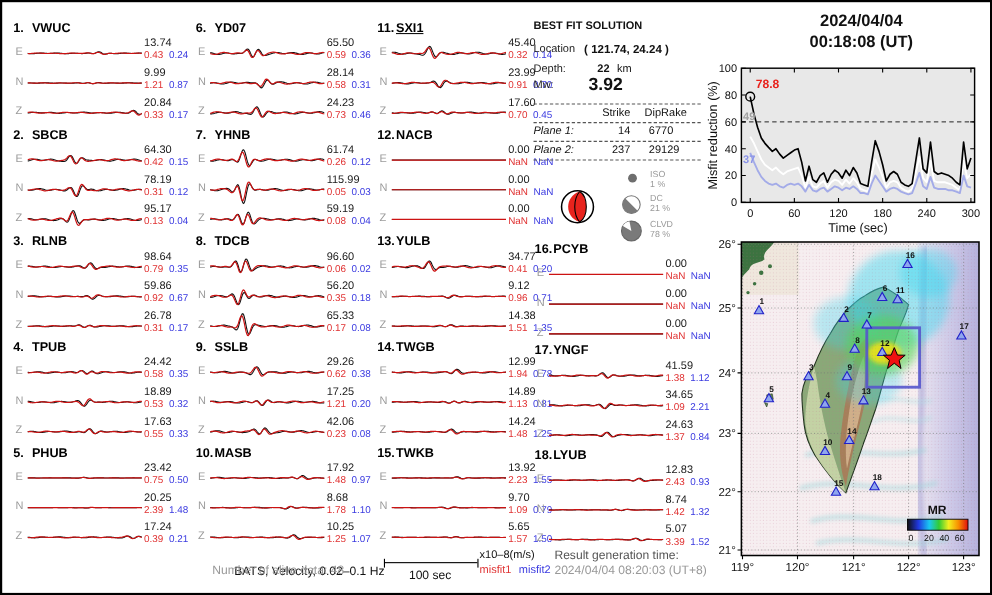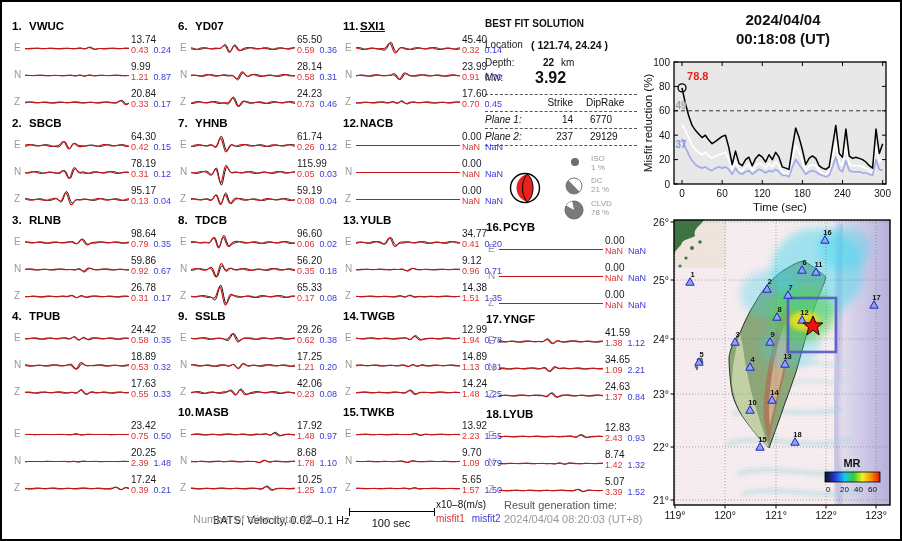--- a/index.html
+++ b/index.html
@@ -184,20 +184,21 @@
             <path d="M0.0,13.46L0.7,13.36L1.4,13.27L2.1,13.19L2.8,13.13L3.5,13.10L4.2,13.09L4.9,13.13L5.5,13.19L6.2,13.29L6.9,13.40L7.6,13.54L8.3,13.68L9.0,13.82L9.7,13.94L10.4,14.04L11.1,14.11L11.8,14.15L12.5,14.15L13.2,14.12L13.9,14.05L14.6,13.95L15.3,13.84L15.9,13.71L16.6,13.58L17.3,13.46L18.0,13.36L18.7,13.28L19.4,13.23L20.1,13.21L20.8,13.23L21.5,13.27L22.2,13.34L22.9,13.42L23.6,13.51L24.3,13.60L25.0,13.68L25.7,13.73L26.3,13.77L27.0,13.77L27.7,13.74L28.4,13.68L29.1,13.59L29.8,13.48L30.5,13.36L31.2,13.23L31.9,13.11L32.6,13.00L33.3,12.92L34.0,12.86L34.7,12.85L35.4,12.87L36.1,12.92L36.7,13.01L37.4,13.13L38.1,13.26L38.8,13.41L39.5,13.55L40.2,13.69L40.9,13.80L41.6,13.89L42.3,13.93L43.0,13.93L43.7,13.89L44.4,13.81L45.1,13.70L45.8,13.59L46.5,13.51L47.1,13.48L47.8,13.53L48.5,13.66L49.2,13.85L49.9,14.06L50.6,14.22L51.3,14.26L52.0,14.11L52.7,13.75L53.4,13.19L54.1,12.49L54.8,11.77L55.5,11.18L56.2,10.84L56.9,10.84L57.5,11.20L58.2,11.87L58.9,12.73L59.6,13.62L60.3,14.40L61.0,14.95L61.7,15.20L62.4,15.15L63.1,14.86L63.8,14.42L64.5,13.93L65.2,13.49L65.9,13.16L66.6,12.96L67.3,12.89L67.9,12.94L68.6,13.05L69.3,13.20L70.0,13.36L70.7,13.50L71.4,13.60L72.1,13.67L72.8,13.69L73.5,13.68L74.2,13.64L74.9,13.57L75.6,13.49L76.3,13.39L77.0,13.29L77.7,13.20L78.3,13.13L79.0,13.07L79.7,13.05L80.4,13.07L81.1,13.11L81.8,13.19L82.5,13.30L83.2,13.43L83.9,13.57L84.6,13.71L85.3,13.84L86.0,13.96L86.7,14.06L87.4,14.12L88.1,14.15L88.7,14.14L89.4,14.09L90.1,14.01L90.8,13.91L91.5,13.79L92.2,13.67L92.9,13.55L93.6,13.44L94.3,13.35L95.0,13.28L95.7,13.25L96.4,13.25L97.1,13.28L97.8,13.33L98.5,13.41L99.1,13.49L99.8,13.58L100.5,13.67L101.2,13.74L101.9,13.78L102.6,13.80L103.3,13.79L104.0,13.74" fill="none" stroke="#111" stroke-width="1"></path>
             <path d="M0.0,13.42L0.7,13.36L1.4,13.34L2.1,13.34L2.8,13.37L3.5,13.43L4.2,13.51L4.9,13.61L5.5,13.71L6.2,13.81L6.9,13.90L7.6,13.97L8.3,14.01L9.0,14.02L9.7,14.00L10.4,13.95L11.1,13.86L11.8,13.75L12.5,13.62L13.2,13.48L13.9,13.34L14.6,13.21L15.3,13.10L15.9,13.02L16.6,12.97L17.3,12.95L18.0,12.96L18.7,13.00L19.4,13.08L20.1,13.17L20.8,13.27L21.5,13.38L22.2,13.48L22.9,13.57L23.6,13.63L24.3,13.67L25.0,13.68L25.7,13.66L26.3,13.61L27.0,13.54L27.7,13.46L28.4,13.37L29.1,13.28L29.8,13.20L30.5,13.14L31.2,13.11L31.9,13.11L32.6,13.14L33.3,13.20L34.0,13.29L34.7,13.40L35.4,13.53L36.1,13.66L36.7,13.79L37.4,13.92L38.1,14.02L38.8,14.09L39.5,14.13L40.2,14.14L40.9,14.11L41.6,14.04L42.3,13.94L43.0,13.80L43.7,13.65L44.4,13.49L45.1,13.35L45.8,13.24L46.5,13.19L47.1,13.21L47.8,13.32L48.5,13.48L49.2,13.68L49.9,13.84L50.6,13.91L51.3,13.82L52.0,13.56L52.7,13.11L53.4,12.55L54.1,11.95L54.8,11.45L55.5,11.16L56.2,11.17L56.9,11.50L57.5,12.11L58.2,12.91L58.9,13.75L59.6,14.48L60.3,15.00L61.0,15.22L61.7,15.16L62.4,14.87L63.1,14.44L63.8,13.98L64.5,13.57L65.2,13.28L65.9,13.13L66.6,13.12L67.3,13.21L67.9,13.37L68.6,13.54L69.3,13.70L70.0,13.81L70.7,13.88L71.4,13.89L72.1,13.86L72.8,13.79L73.5,13.71L74.2,13.61L74.9,13.52L75.6,13.44L76.3,13.37L77.0,13.33L77.7,13.32L78.3,13.34L79.0,13.39L79.7,13.46L80.4,13.56L81.1,13.66L81.8,13.77L82.5,13.87L83.2,13.95L83.9,14.01L84.6,14.05L85.3,14.05L86.0,14.01L86.7,13.95L87.4,13.85L88.1,13.73L88.7,13.60L89.4,13.46L90.1,13.32L90.8,13.20L91.5,13.10L92.2,13.02L92.9,12.98L93.6,12.97L94.3,13.00L95.0,13.05L95.7,13.13L96.4,13.22L97.1,13.33L97.8,13.43L98.5,13.52L99.1,13.59L99.8,13.64L100.5,13.66L101.2,13.66L101.9,13.62L102.6,13.56L103.3,13.48L104.0,13.39" fill="none" stroke="#cc1212" stroke-width="1.1"></path>
           </svg>
           <div class="vals">
             <div class="amp">17.63</div>
             <div class="mis"><span class="m1">0.55</span><span class="m2">0.33</span></div>
           </div>
         </div>
       </div>
       <div class="station-block" style="left: 10px; top: 404px;">
+        <div class="st-header"><span class="st-num">5.</span><span>PHUB</span></div>
         <div class="ch-row" style="top: 15px;">
           <div class="ch-label">E</div>
           <svg class="wave" width="104" height="27">
             <path d="M0.0,13.50L0.7,13.48L1.4,13.47L2.1,13.45L2.8,13.44L3.5,13.43L4.2,13.43L4.9,13.43L5.5,13.43L6.2,13.44L6.9,13.46L7.6,13.48L8.3,13.50L9.0,13.52L9.7,13.54L10.4,13.56L11.1,13.58L11.8,13.59L12.5,13.60L13.2,13.60L13.9,13.59L14.6,13.58L15.3,13.57L15.9,13.55L16.6,13.53L17.3,13.51L18.0,13.50L18.7,13.48L19.4,13.47L20.1,13.47L20.8,13.47L21.5,13.47L22.2,13.48L22.9,13.49L23.6,13.50L24.3,13.51L25.0,13.53L25.7,13.54L26.3,13.55L27.0,13.55L27.7,13.55L28.4,13.55L29.1,13.53L29.8,13.52L30.5,13.50L31.2,13.48L31.9,13.46L32.6,13.44L33.3,13.42L34.0,13.41L34.7,13.40L35.4,13.40L36.1,13.40L36.7,13.41L37.4,13.42L38.1,13.44L38.8,13.45L39.5,13.47L40.2,13.48L40.9,13.50L41.6,13.52L42.3,13.55L43.0,13.58L43.7,13.62L44.4,13.65L45.1,13.68L45.8,13.69L46.5,13.67L47.1,13.61L47.8,13.51L48.5,13.39L49.2,13.24L49.9,13.11L50.6,13.01L51.3,12.96L52.0,12.98L52.7,13.06L53.4,13.19L54.1,13.35L54.8,13.52L55.5,13.67L56.2,13.78L56.9,13.84L57.5,13.85L58.2,13.83L58.9,13.77L59.6,13.70L60.3,13.63L61.0,13.57L61.7,13.52L62.4,13.48L63.1,13.46L63.8,13.44L64.5,13.43L65.2,13.43L65.9,13.42L66.6,13.43L67.3,13.43L67.9,13.44L68.6,13.45L69.3,13.46L70.0,13.48L70.7,13.49L71.4,13.51L72.1,13.52L72.8,13.52L73.5,13.53L74.2,13.52L74.9,13.52L75.6,13.50L76.3,13.49L77.0,13.47L77.7,13.46L78.3,13.44L79.0,13.43L79.7,13.42L80.4,13.42L81.1,13.42L81.8,13.43L82.5,13.44L83.2,13.46L83.9,13.48L84.6,13.50L85.3,13.52L86.0,13.54L86.7,13.56L87.4,13.58L88.1,13.59L88.7,13.59L89.4,13.59L90.1,13.59L90.8,13.58L91.5,13.56L92.2,13.54L92.9,13.53L93.6,13.51L94.3,13.49L95.0,13.48L95.7,13.47L96.4,13.47L97.1,13.47L97.8,13.48L98.5,13.49L99.1,13.50L99.8,13.51L100.5,13.53L101.2,13.54L101.9,13.55L102.6,13.56L103.3,13.56L104.0,13.56" fill="none" stroke="#111" stroke-width="1"></path>
             <path d="M0.0,13.49L0.7,13.48L1.4,13.47L2.1,13.47L2.8,13.47L3.5,13.48L4.2,13.49L4.9,13.50L5.5,13.52L6.2,13.54L6.9,13.55L7.6,13.57L8.3,13.58L9.0,13.59L9.7,13.59L10.4,13.59L11.1,13.58L11.8,13.56L12.5,13.55L13.2,13.53L13.9,13.51L14.6,13.49L15.3,13.47L15.9,13.45L16.6,13.44L17.3,13.43L18.0,13.42L18.7,13.43L19.4,13.43L20.1,13.44L20.8,13.46L21.5,13.47L22.2,13.49L22.9,13.50L23.6,13.51L24.3,13.52L25.0,13.52L25.7,13.52L26.3,13.52L27.0,13.51L27.7,13.50L28.4,13.48L29.1,13.47L29.8,13.46L30.5,13.44L31.2,13.43L31.9,13.43L32.6,13.43L33.3,13.44L34.0,13.45L34.7,13.46L35.4,13.48L36.1,13.50L36.7,13.52L37.4,13.54L38.1,13.55L38.8,13.56L39.5,13.57L40.2,13.57L40.9,13.57L41.6,13.58L42.3,13.58L43.0,13.59L43.7,13.60L44.4,13.61L45.1,13.60L45.8,13.58L46.5,13.53L47.1,13.45L47.8,13.36L48.5,13.25L49.2,13.16L49.9,13.09L50.6,13.07L51.3,13.10L52.0,13.19L52.7,13.32L53.4,13.48L54.1,13.63L54.8,13.76L55.5,13.85L56.2,13.88L56.9,13.86L57.5,13.80L58.2,13.71L58.9,13.62L59.6,13.53L60.3,13.46L61.0,13.41L61.7,13.38L62.4,13.37L63.1,13.37L63.8,13.38L64.5,13.40L65.2,13.42L65.9,13.44L66.6,13.46L67.3,13.48L67.9,13.50L68.6,13.52L69.3,13.53L70.0,13.54L70.7,13.55L71.4,13.55L72.1,13.55L72.8,13.54L73.5,13.53L74.2,13.52L74.9,13.50L75.6,13.49L76.3,13.48L77.0,13.47L77.7,13.47L78.3,13.47L79.0,13.47L79.7,13.48L80.4,13.49L81.1,13.51L81.8,13.53L82.5,13.54L83.2,13.56L83.9,13.57L84.6,13.59L85.3,13.59L86.0,13.59L86.7,13.59L87.4,13.58L88.1,13.56L88.7,13.54L89.4,13.52L90.1,13.50L90.8,13.48L91.5,13.46L92.2,13.45L92.9,13.44L93.6,13.43L94.3,13.43L95.0,13.43L95.7,13.44L96.4,13.45L97.1,13.47L97.8,13.48L98.5,13.49L99.1,13.51L99.8,13.52L100.5,13.52L101.2,13.52L101.9,13.52L102.6,13.51L103.3,13.50L104.0,13.49" fill="none" stroke="#cc1212" stroke-width="1.1"></path>
           </svg>
           <div class="vals">
             <div class="amp">23.42</div>
             <div class="mis"><span class="m1">0.75</span><span class="m2">0.50</span></div>
           </div>

